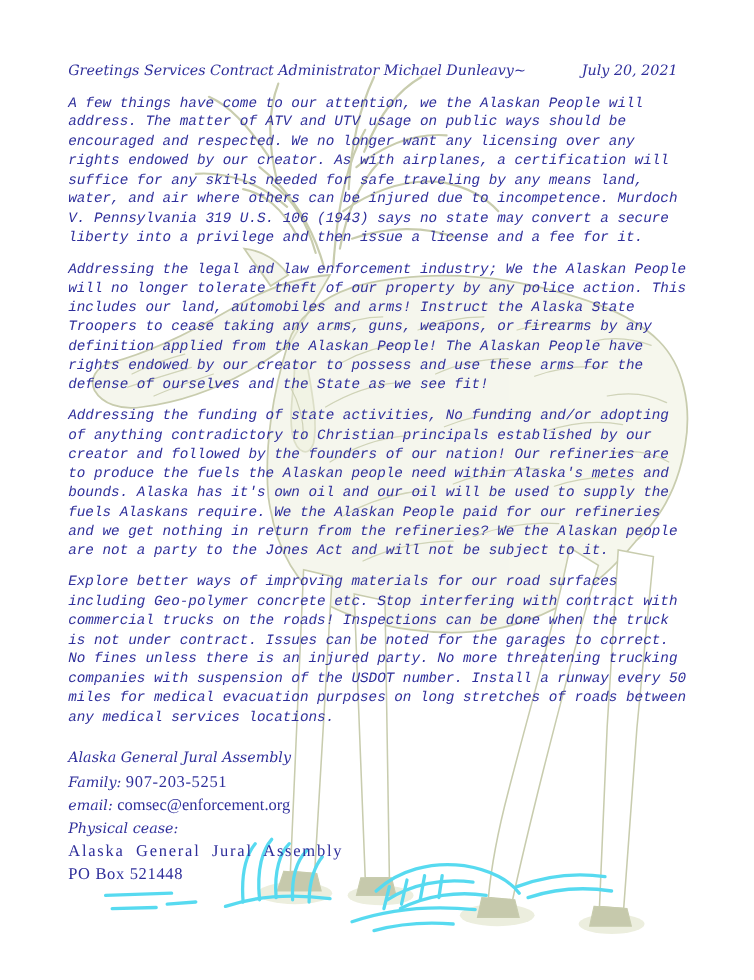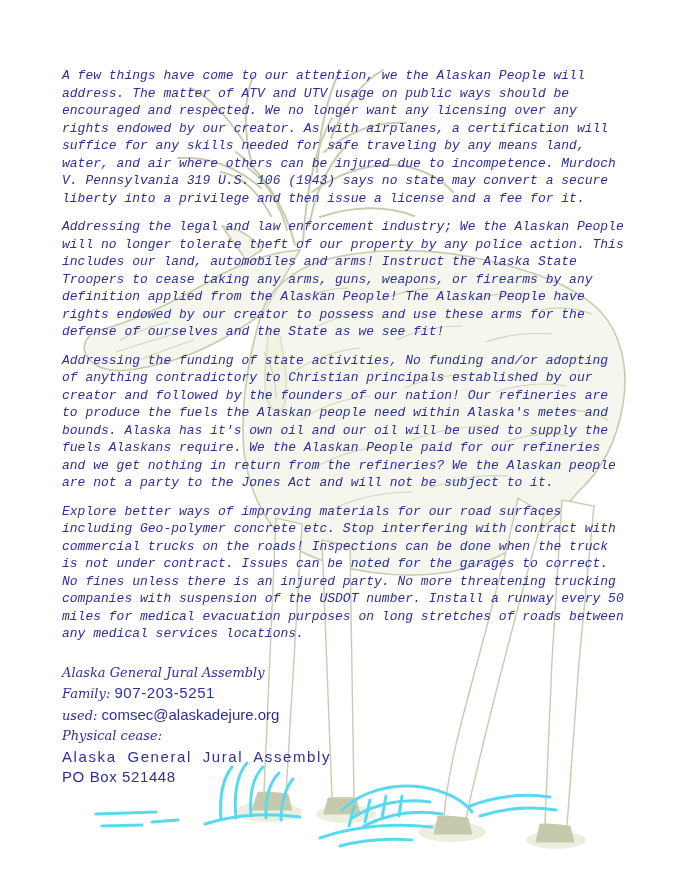--- a/index.html
+++ b/index.html
@@ -31,21 +31,21 @@
     font-style:italic;
     font-size:13px;
     line-height:17.5px;
   }
   .header-row{display:flex;justify-content:space-between;margin:0 0 8px 0;}
   .date{margin-right:12px;white-space:nowrap;}
   p.para{margin:11px 0 7px 0;font-family:Liberation Mono, monospace;}
   .signature{margin-top:20px;}
   .sig-line{line-height:20.5px;}
   .plain{
-    font-family:Liberation Sans, sans-serif;
+    font-family:Liberation Serif, serif;
     font-style:normal;
     font-size:15px;
   }
   .spaced{letter-spacing:1.6px;word-spacing:5px;}
   .num{letter-spacing:.6px;}
 </style>
 </head>
 <body>
 
 <div class="page">
@@ -137,35 +137,39 @@
         <path d="M386,796 L382,818"></path>
         <path d="M402,796 L399,816"></path>
         <path d="M470,806 C494,797 522,793 550,797"></path>
         <path d="M480,816 C504,808 530,806 556,810"></path>
       </g>
     </g>
   </svg>
 
   <div class="content">
 
+    <div class="header-row">
+      <span>Greetings Services Contract Administrator Michael Dunleavy~</span>
+      <span class="date">July 20, 2021</span>
+    </div>
 
     <p class="para">A few things have come to our attention, we the Alaskan People will address. The matter of ATV and UTV usage on public ways should be encouraged and respected. We no longer want any licensing over any rights endowed by our creator. As with airplanes, a certification will suffice for any skills needed for safe traveling by any means land, water, and air where others can be injured due to incompetence. Murdoch V. Pennsylvania 319 U.S. 106 (1943) says no state may convert a secure liberty into a privilege and then issue a license and a fee for it.</p>
     <p class="para">Addressing the legal and law enforcement industry; We the Alaskan People will no longer tolerate theft of our property by any police action. This includes our land, automobiles and arms! Instruct the Alaska State Troopers to cease taking any arms, guns, weapons, or firearms by any definition applied from the Alaskan People! The Alaskan People have rights endowed by our creator to possess and use these arms for the defense of ourselves and the State as we see fit!</p>
     <p class="para">Addressing the funding of state activities, No funding and/or adopting of anything contradictory to Christian principals established by our creator and followed by the founders of our nation! Our refineries are to produce the fuels the Alaskan people need within Alaska's metes and bounds. Alaska has it's own oil and our oil will be used to supply the fuels Alaskans require. We the Alaskan People paid for our refineries and we get nothing in return from the refineries? We the Alaskan people are not a party to the Jones Act and will not be subject to it.</p>
     <p class="para">Explore better ways of improving materials for our road surfaces including Geo-polymer concrete etc. Stop interfering with contract with commercial trucks on the roads! Inspections can be done when the truck is not under contract. Issues can be noted for the garages to correct. No fines unless there is an injured party. No more threatening trucking companies with suspension of the USDOT number. Install a runway every 50 miles for medical evacuation purposes on long stretches of roads between any medical services locations.</p>
 
     <div class="signature">
       <div class="sig-line">Alaska General Jural Assembly</div>
       <div class="sig-line">
         <span>Family:</span>
         <span class="plain num">907-203-5251</span>
       </div>
       <div class="sig-line">
-        <span>used:</span>
-        <span class="plain">comsec@alaskadejure.org</span>
+        <span>email:</span>
+        <span class="plain">comsec@enforcement.org</span>
       </div>
       <div class="sig-line">Physical cease:</div>
       <div class="sig-line plain spaced">Alaska General Jural Assembly</div>
       <div class="sig-line plain num">PO Box 521448</div>
 
     </div>
 
   </div>
 </div>
 

